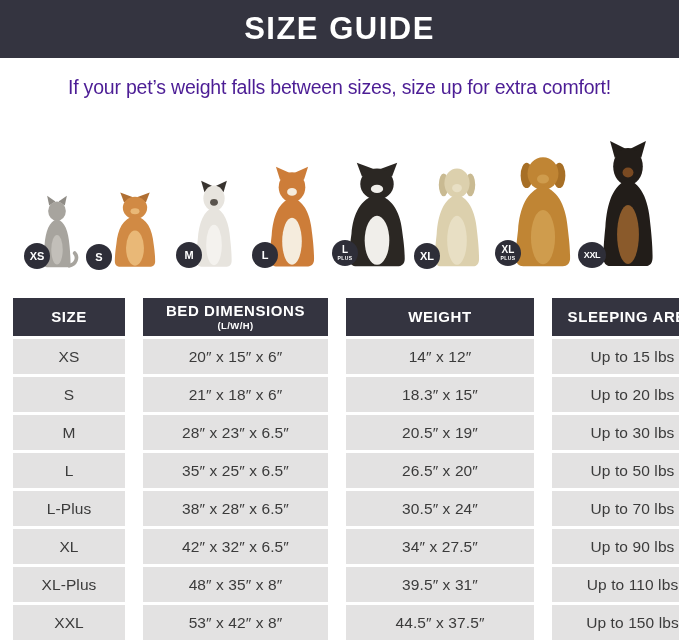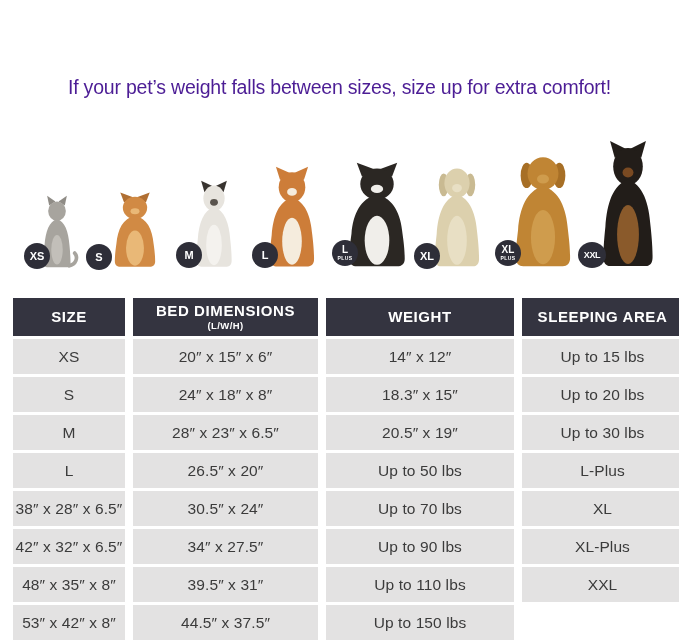--- a/index.html
+++ b/index.html
@@ -29,21 +29,21 @@
     align-items:center;justify-content:center;z-index:5;
     font-weight:bold;line-height:1;text-align:center;
   }
   .badge .badge-main{font-size:11px;font-weight:bold;}
   .badge.small-text .badge-main{font-size:9px;letter-spacing:-0.3px;}
   .badge .badge-sub{font-size:5px;letter-spacing:0.4px;margin-top:1px;font-weight:bold;}
   .badge .badge-sub:empty{display:none;}
   .badge.has-sub .badge-main{font-size:10px;}
   
   .size-table{position:absolute;left:13px;top:298px;width:655px;}
-  .thead,.tbody{display:grid;grid-template-columns:112px 185px 188px 161px;column-gap:8px;}
+  .thead,.tbody{display:grid;grid-template-columns:112px 185px 188px 161px;column-gap:18px;}
   .thead{margin-bottom:3px;}
   .tbody{row-gap:3px;}
   .th{
     height:38px;background:#343440;color:#ffffff;
     display:flex;flex-direction:column;align-items:center;justify-content:center;
     font-weight:bold;font-size:15px;letter-spacing:0.6px;line-height:1.1;
   }
   .th .sub{font-size:9.5px;letter-spacing:0.4px;margin-top:1px;}
   .td{
     height:35px;background:#e3e2e2;color:#3b3b3b;
@@ -88,20 +88,23 @@
         <path d="M35 20 L31 3 L47 13 Z" fill="var(--ear)"></path>
         <path d="M65 20 L69 3 L53 13 Z" fill="var(--ear)"></path>
         <circle cx="50" cy="30" r="17" fill="var(--head)"></circle>
         <path d="M50 44 C35 48 28 66 26 90 C24.5 104 24 114 24 121 C24 126 27 128.5 31 128.5 L69 128.5 C73 128.5 76 126 76 121 C76 114 75.5 104 74 90 C72 66 65 48 50 44 Z" fill="var(--body)"></path>
         <ellipse cx="50" cy="98" rx="11" ry="26" fill="var(--chest)"></ellipse>
         <path d="M73 126 C87 124 91 111 84 104" stroke="var(--body)" stroke-width="7" fill="none" stroke-linecap="round"></path>
       </g>
     </defs>
   </svg>
 
+  <header class="titlebar">
+    <h1>SIZE GUIDE</h1>
+  </header>
 
   <p class="subtitle">If your pet’s weight falls between sizes, size up for extra comfort!</p>
 
   <div class="animals">
 
     <div class="animal a-cat" style="left:31px;">
       <svg viewBox="0 0 100 130" preserveAspectRatio="none" width="52" height="74">
           <use href="#cat-shape"></use>
         </svg>
     </div>
@@ -191,30 +194,31 @@
         <span>SLEEPING AREA</span>
       </div>
     </div>
     <div class="tbody">
       <div class="td">XS</div>
       <div class="td">20″ x 15″ x 6″</div>
       <div class="td">14″ x 12″</div>
       <div class="td">Up to 15 lbs</div>
 
       <div class="td">S</div>
-      <div class="td">24″ x 18″ x 8″</div>
+      <div class="td">21″ x 18″ x 6″</div>
       <div class="td">18.3″ x 15″</div>
       <div class="td">Up to 20 lbs</div>
 
       <div class="td">M</div>
       <div class="td">28″ x 23″ x 6.5″</div>
       <div class="td">20.5″ x 19″</div>
       <div class="td">Up to 30 lbs</div>
 
       <div class="td">L</div>
+      <div class="td">35″ x 25″ x 6.5″</div>
       <div class="td">26.5″ x 20″</div>
       <div class="td">Up to 50 lbs</div>
 
       <div class="td">L-Plus</div>
       <div class="td">38″ x 28″ x 6.5″</div>
       <div class="td">30.5″ x 24″</div>
       <div class="td">Up to 70 lbs</div>
 
       <div class="td">XL</div>
       <div class="td">42″ x 32″ x 6.5″</div>

